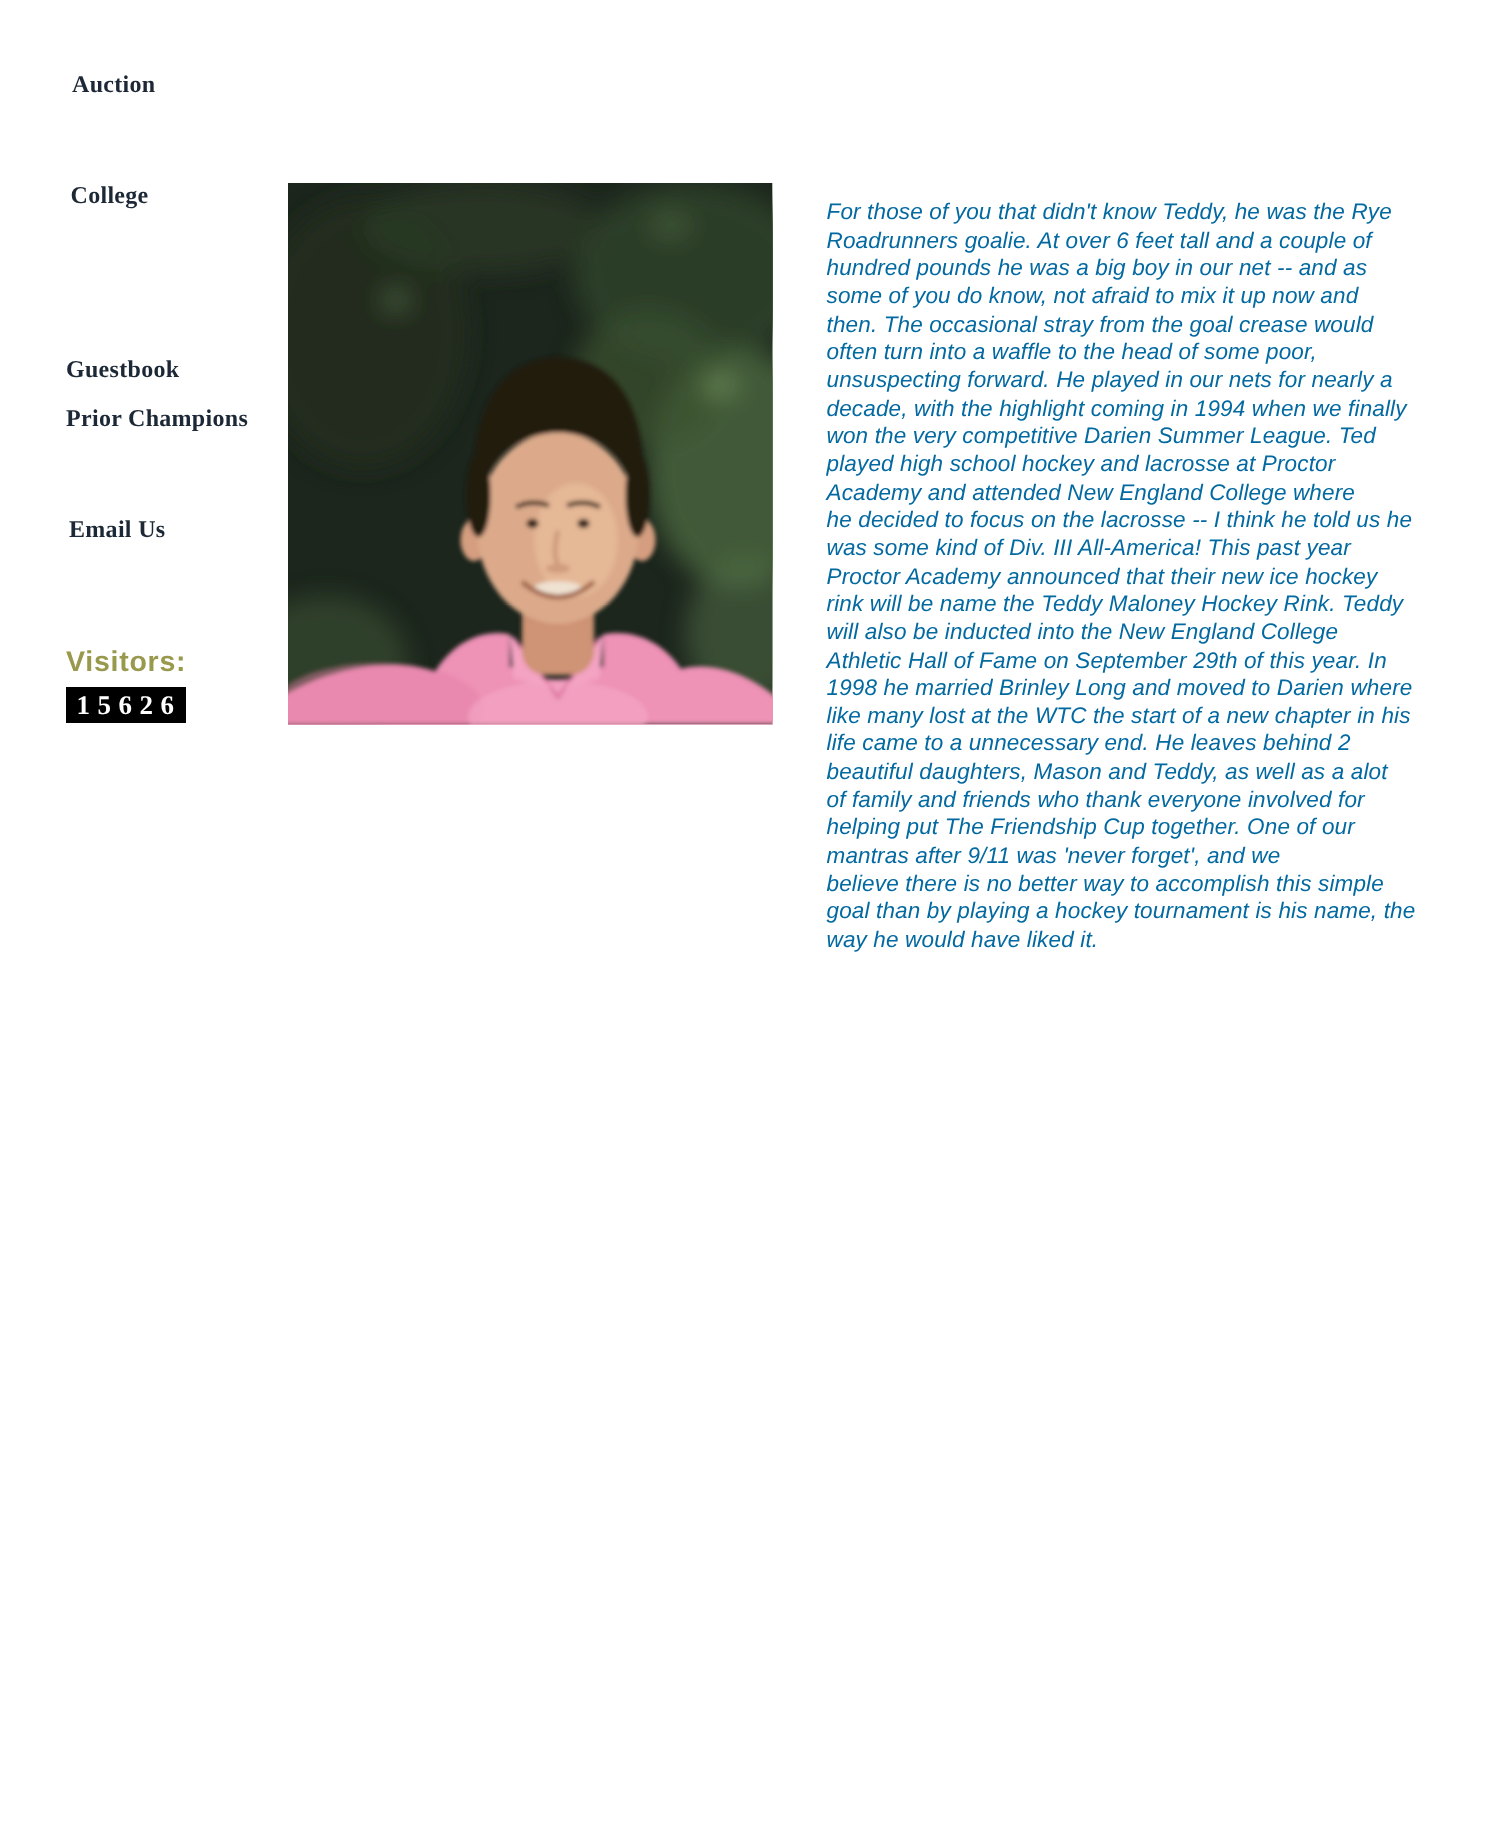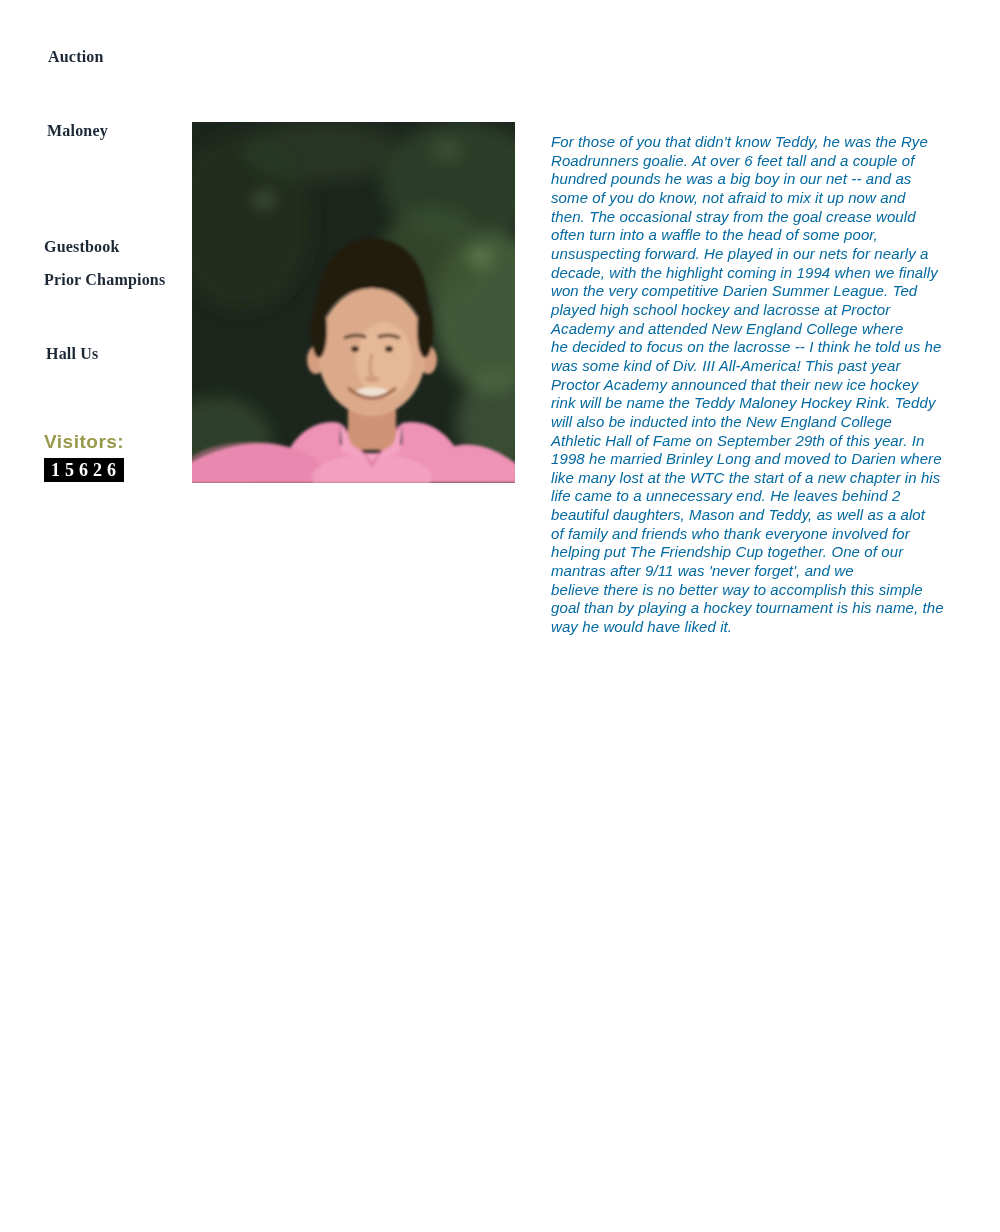--- a/index.html
+++ b/index.html
@@ -35,24 +35,24 @@
   .article{position:absolute;left:551px;top:133px;width:432px;
            font-size:15px;line-height:18.65px;color:#0369a1;
            white-space:pre-line;letter-spacing:.1px;font-style:italic;}
 </style>
 </head>
 <body>
 
 <div class="page">
 
   <a class="nav-item nav-auction">Auction</a>
-  <a class="nav-item nav-pictures">Maloney</a>
+  <a class="nav-item nav-pictures">College</a>
   <a class="nav-item nav-guestbook">Guestbook</a>
   <a class="nav-item nav-prior">Prior Champions</a>
-  <a class="nav-item nav-email">Hall Us</a>
+  <a class="nav-item nav-email">Email Us</a>
 
   <div class="visitors-label">Visitors:</div>
   <div class="counter">15626</div>
 
 
   <svg class="photo" viewBox="0 0 323 361" preserveAspectRatio="none" aria-hidden="true">
     <defs>
       <filter id="blur8" x="-60%" y="-60%" width="220%" height="220%">
         <feGaussianBlur stdDeviation="8"></feGaussianBlur>
       </filter>

